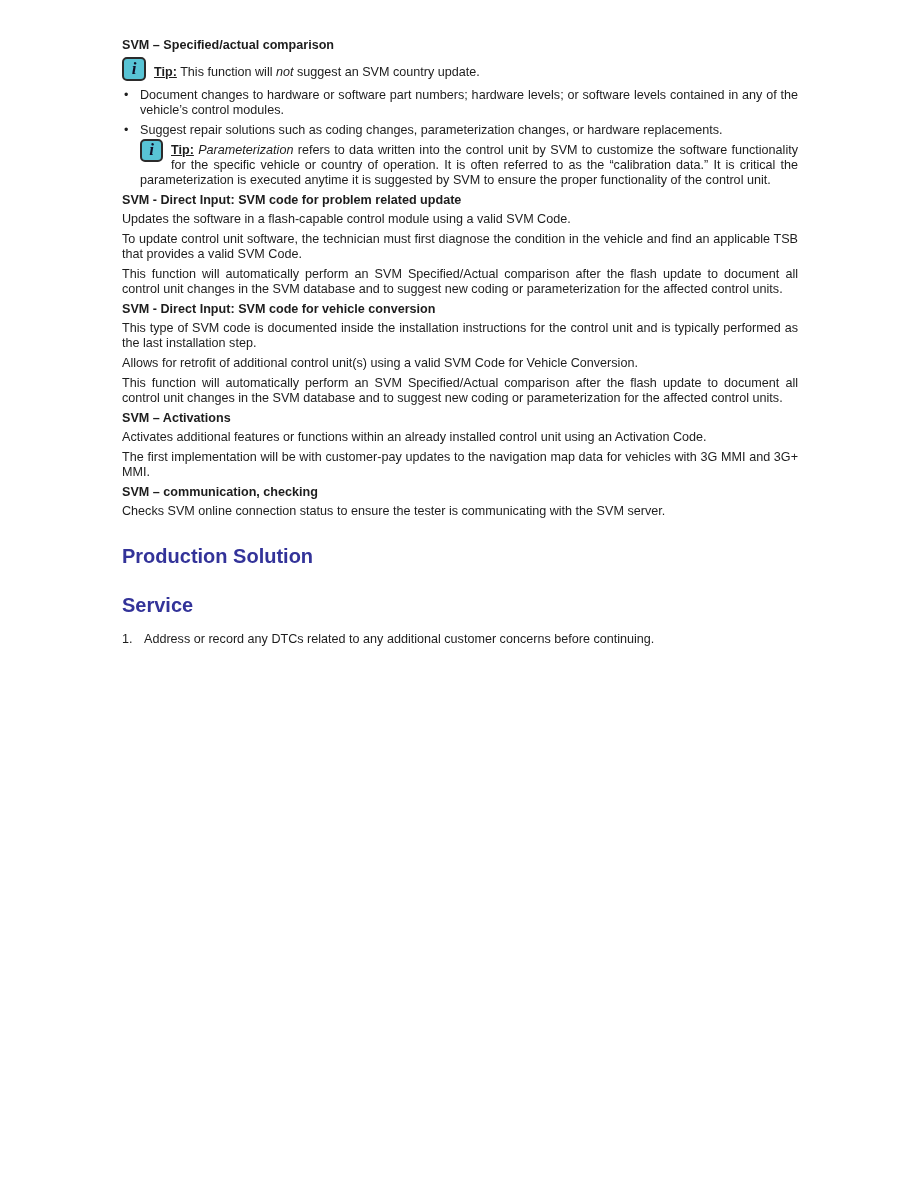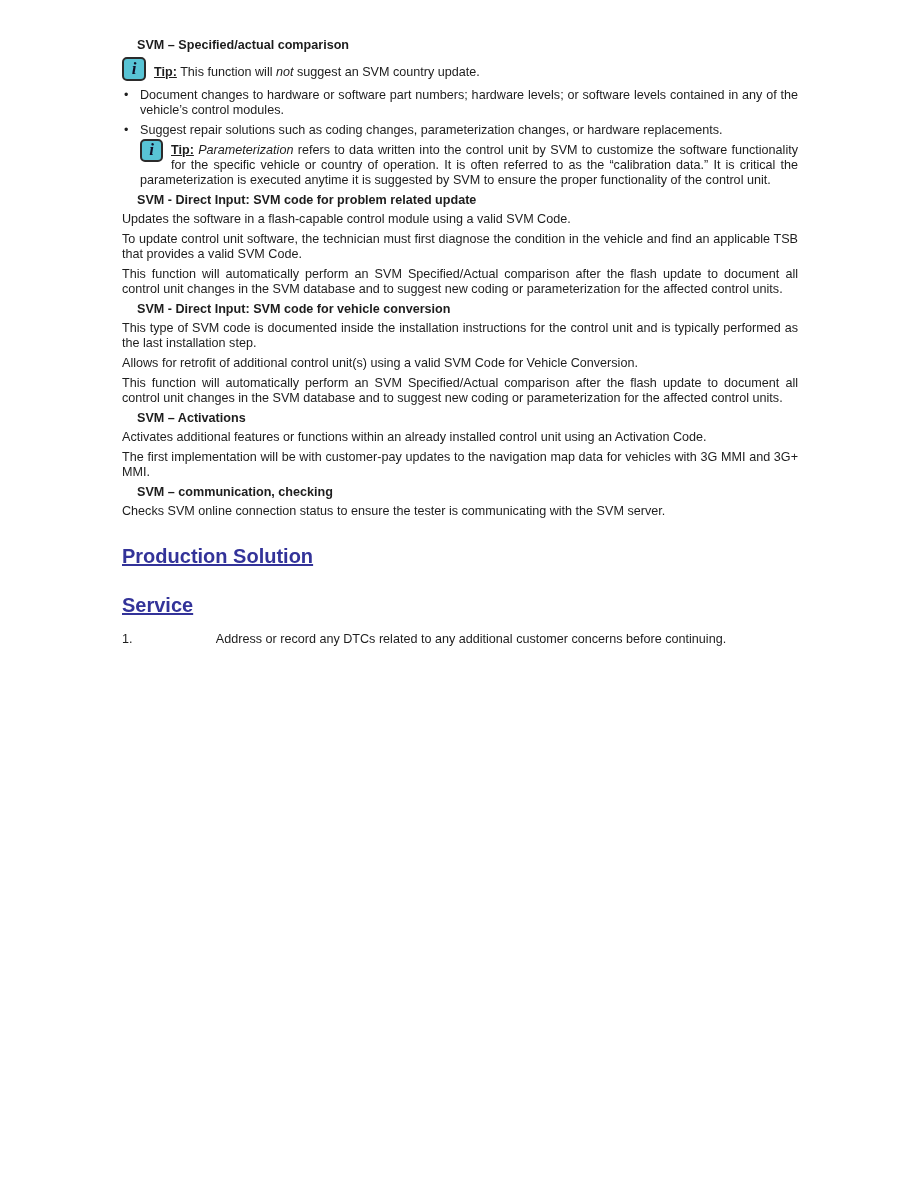--- a/index.html
+++ b/index.html
@@ -17,21 +17,21 @@
     top: 38px;
     width: 676px;
     font-family: "Liberation Sans", sans-serif;
     font-size: 12.6px;
     line-height: 15px;
     color: #1d1d1d;
   }
   .sec-heading {
     font-size: 12.6px;
     font-weight: bold;
-    margin: 5px 15px 4px;
+    margin: 5px 0 4px;
   }
   .sec-heading.first { margin-top: 0; }
   p.body {
     margin: 0 0 5px;
     text-align: justify;
   }
   
   .tip-icon {
     display: inline-flex;
     align-items: center;
@@ -81,28 +81,27 @@
   .bullet .bullet-text {
     flex: 1;
     text-align: justify;
   }
   .big-heading {
     font-size: 20px;
     line-height: 23px;
     font-weight: bold;
     color: #333399;
     margin: 26px 0 15px;
-    text-decoration: underline;
   }
   .service-step {
     display: flex;
     margin-top: 11px;
   }
   .service-step .step-num { flex: 0 0 22px; }
-  .service-step .step-text { flex: 1; text-align: center; }
+  .service-step .step-text { flex: 1; }
   b.tip-label { font-weight: bold; text-decoration: underline; }
   i.em { font-style: italic; }
 </style>
 </head>
 <body>
 
 <div class="page">
   <div class="content">
 
     <div class="sec-heading first">SVM – Specified/actual comparison</div>

